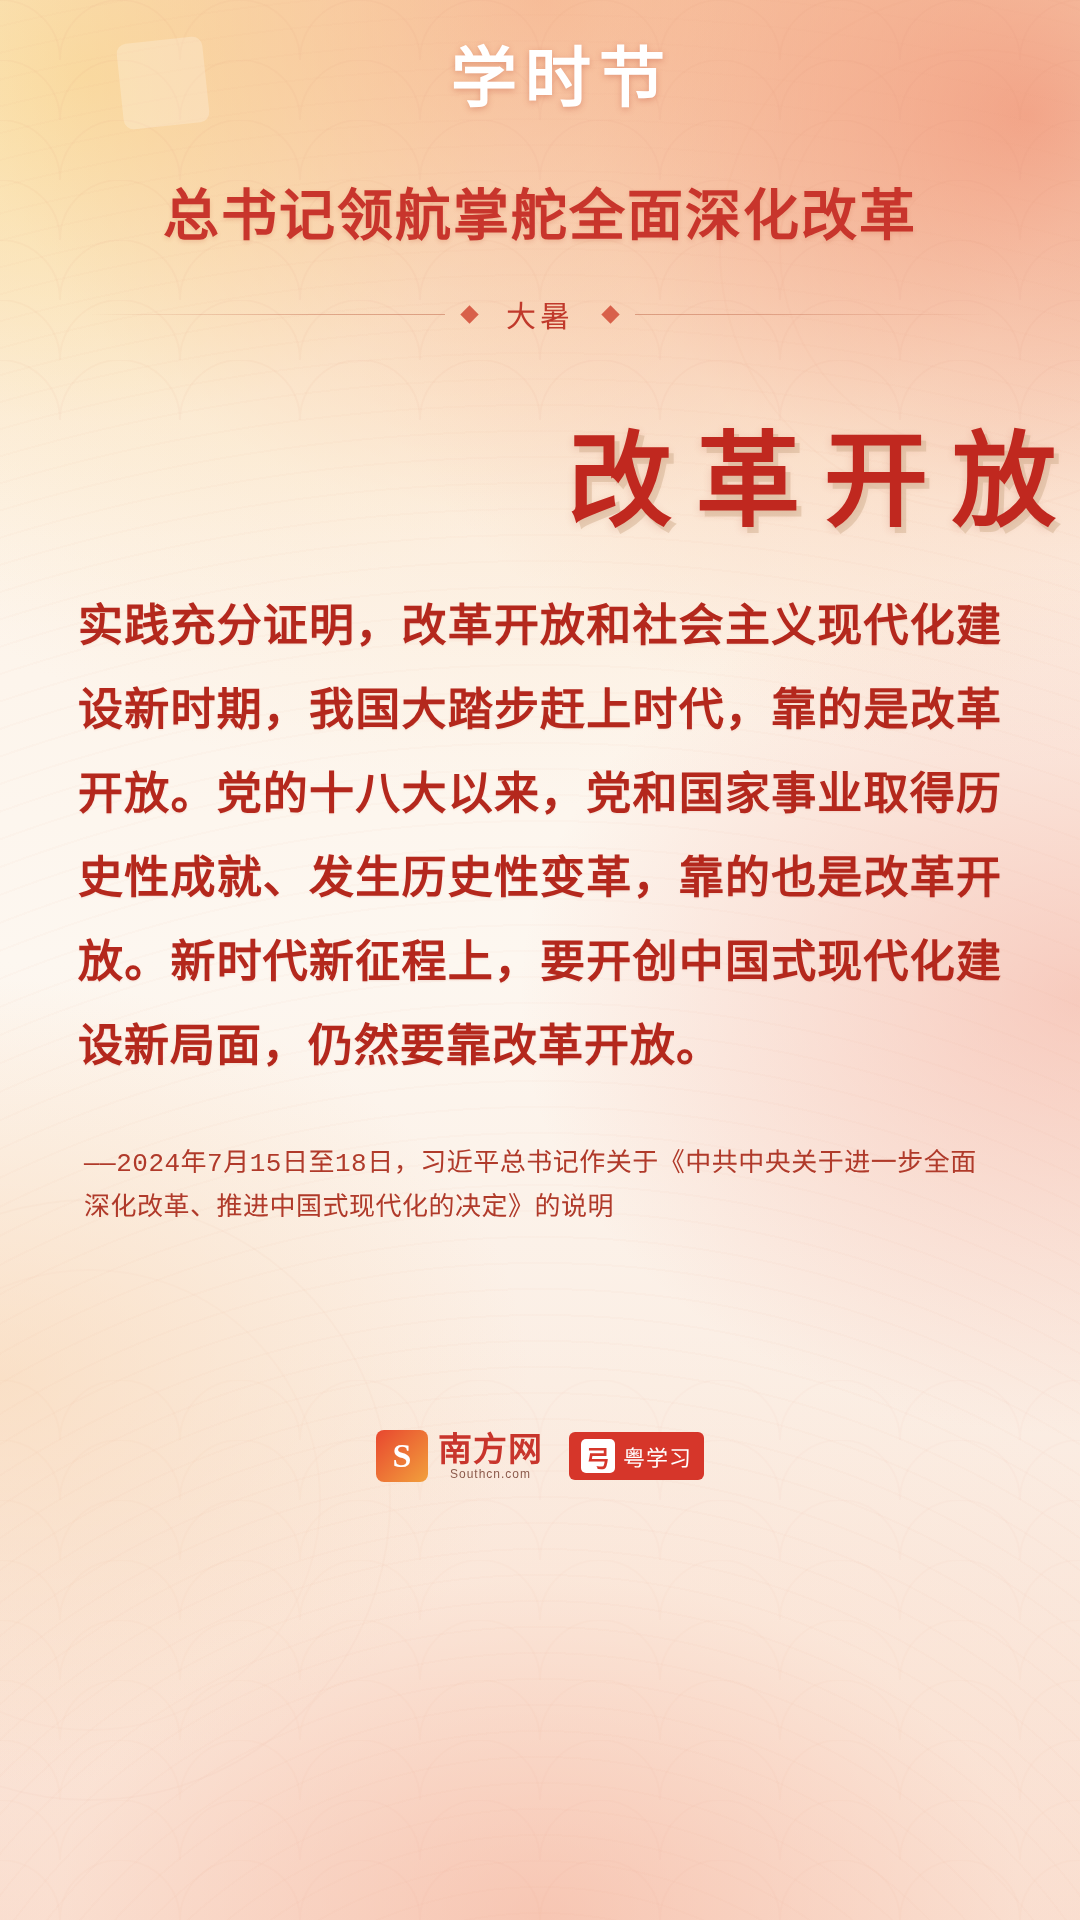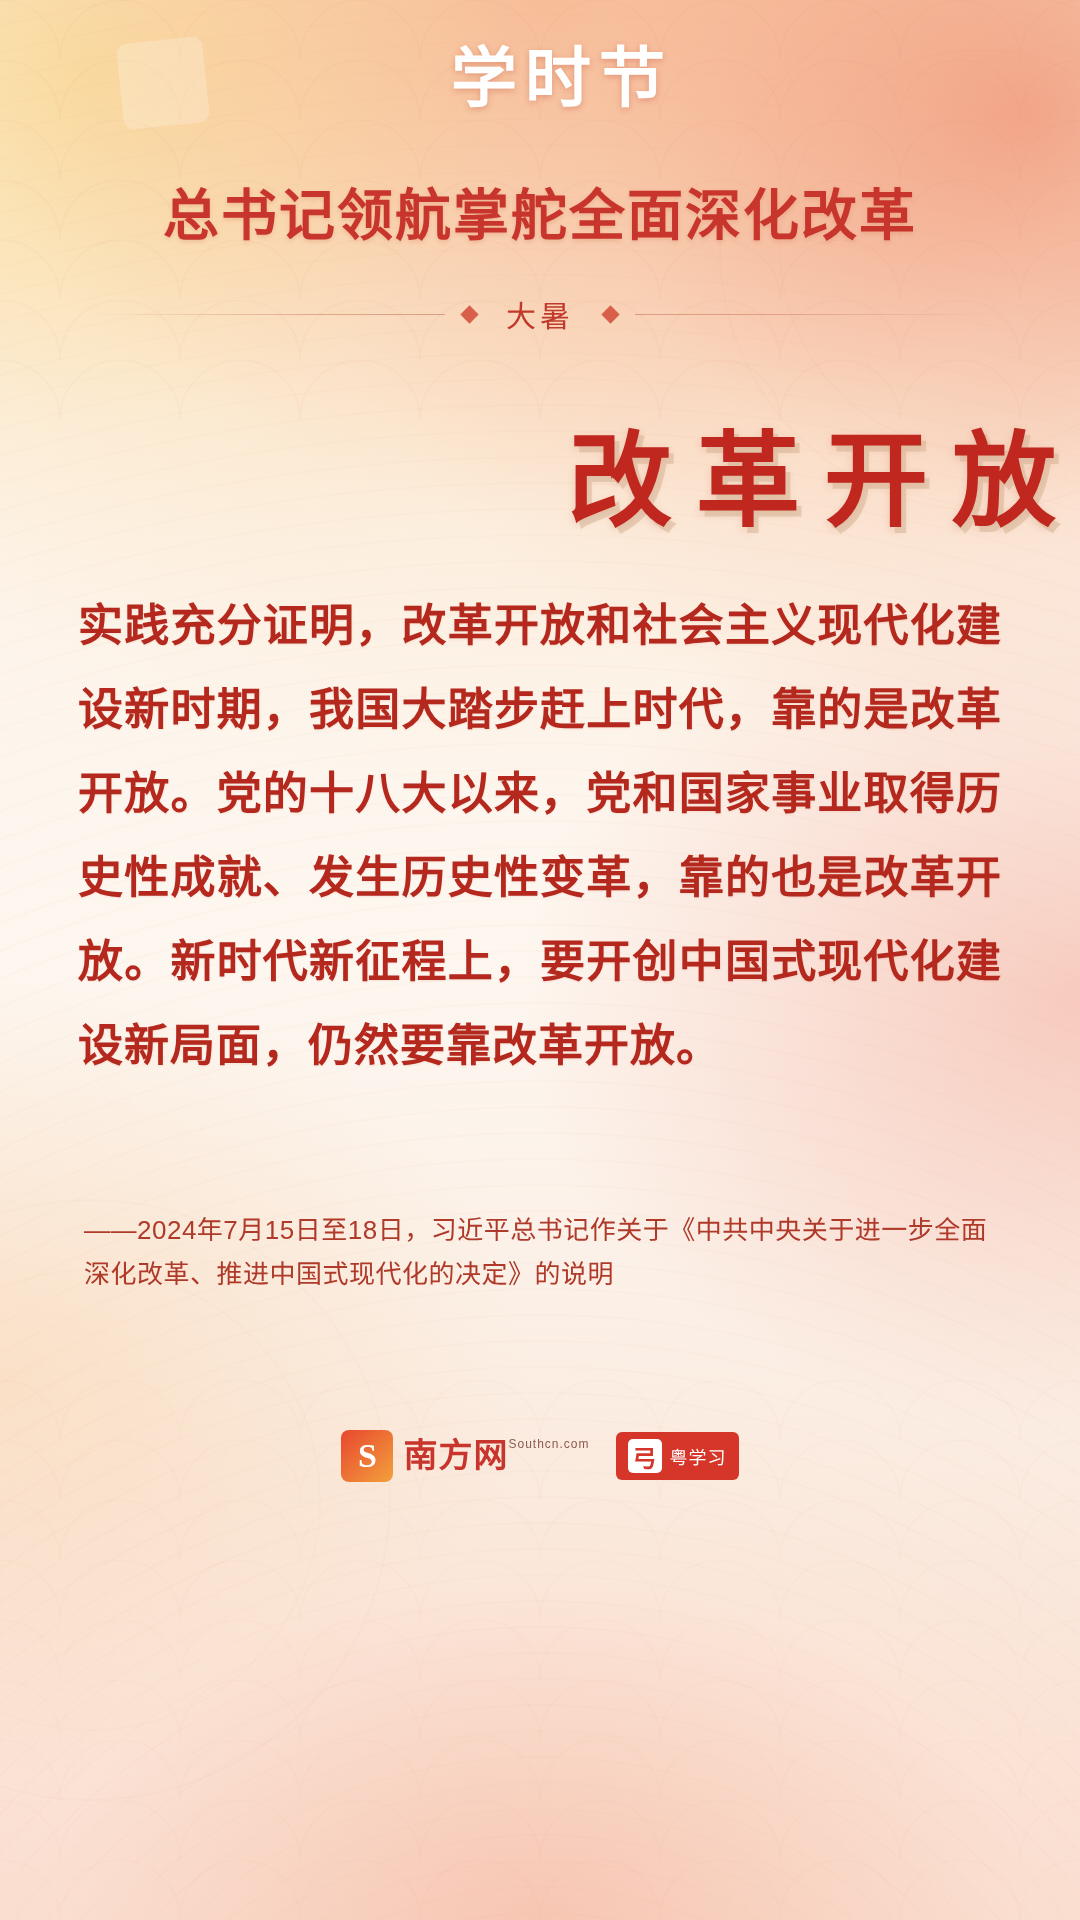--- a/index.html
+++ b/index.html
@@ -157,27 +157,28 @@
     font-weight: 700;
     letter-spacing: 1px;
     text-align: justify;
     font-family: "Liberation Sans", "DejaVu Sans", sans-serif;
     text-shadow: 0 1px 2px rgba(180,70,50,0.12);
   }
 
   
   .source {
     position: absolute;
-    top: 1208px;
+    top: 1142px;
     left: 84px;
     width: 912px;
     font-size: 26px;
     line-height: 44px;
     color: #b03a2a;
     letter-spacing: 0.5px;
+    font-family: Liberation Mono, monospace;
   }
 
   
   .footer {
     position: absolute;
     left: 0;
     top: 1430px;
     width: 1080px;
     display: flex;
     justify-content: center;
@@ -203,22 +204,23 @@
     color: #fff;
     font-size: 34px;
     font-weight: 700;
     display: flex;
     align-items: center;
     justify-content: center;
     font-family: "Liberation Serif", serif;
   }
   .southcn-words {
     display: flex;
-    flex-direction: row;
+    flex-direction: column;
     line-height: 1.05;
+    align-items: center;
   }
   .southcn-cn {
     font-size: 34px;
     font-weight: 700;
     color: #c8352c;
     letter-spacing: 1px;
   }
   .southcn-en {
     font-size: 12px;
     color: #8c5b4c;
@@ -245,21 +247,21 @@
     inset: 0;
     display: flex;
     align-items: center;
     justify-content: center;
     color: #d6362a;
     font-size: 24px;
     font-weight: 700;
   }
   .yuexuexi-text {
     color: #ffffff;
-    font-size: 18px;
+    font-size: 22px;
     letter-spacing: 1px;
   }
 </style>
 </head>
 <body>
 
 <div class="poster">
 
   <svg class="bg-wave" viewBox="0 0 1080 1920" preserveAspectRatio="none" xmlns="http://www.w3.org/2000/svg">
     <defs>

